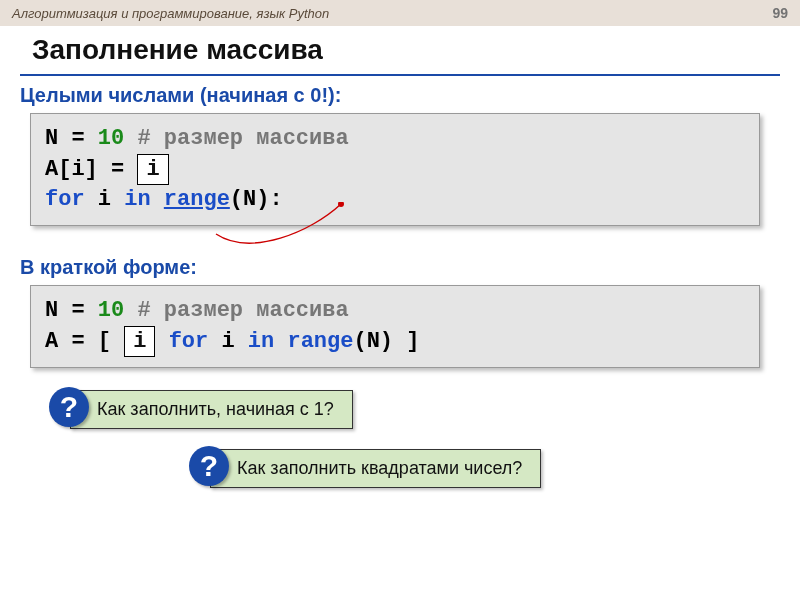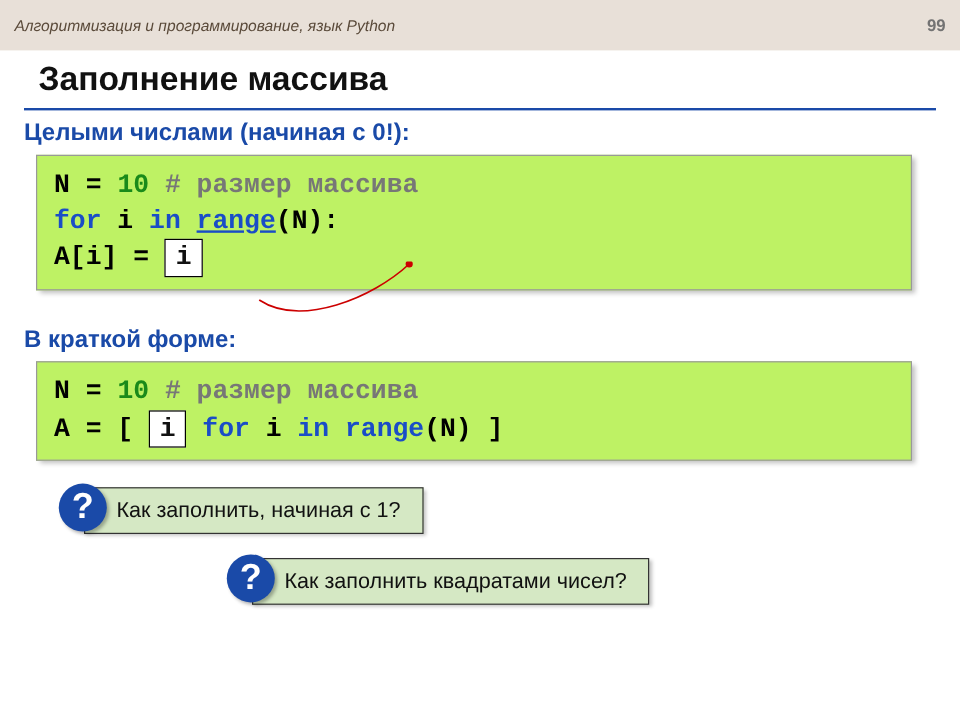--- a/index.html
+++ b/index.html
@@ -7,21 +7,21 @@
     padding: 0;
     font-family: Arial, Helvetica, sans-serif;
     background: #fff;
     width: 800px;
     height: 600px;
     overflow: hidden;
     position: relative;
   }
   .header-bar {
     background: #e8e0d8;
-    height: 42px;
+    height: 26px;
     display: flex;
     align-items: center;
     justify-content: space-between;
     padding: 0 12px;
     font-size: 13px;
     color: #5a4a3a;
     font-style: italic;
   }
   .page-number {
     color: #737373;
@@ -39,21 +39,21 @@
     margin: 0 0 4px 12px;
   }
   .section-subtitle {
     color: #1a4aa8;
     font-size: 20px;
     font-weight: bold;
     margin: 6px 0 6px 0;
     padding-left: 20px;
   }
   .code-block {
-    background: #bef264;
+    background: #e5e5e5;
     border: 1px solid #999;
     box-shadow: 3px 3px 4px rgba(0,0,0,0.25);
     margin: 0 40px 0 30px;
     padding: 10px 14px;
     font-family: "Courier New", monospace;
     font-size: 22px;
     line-height: 1.35;
     font-weight: bold;
     position: relative;
   }
@@ -124,24 +124,24 @@
 </div>
 <div class="title-underline"></div>
 
 <div class="section-subtitle">Целыми числами (начиная с 0!):</div>
 
 <div class="code-block" style="position:relative;">
   <div>
     <span>N = </span><span class="num">10</span><span class="comment">     # размер массива</span>
   </div>
   <div>
-    <span class="kw">for</span><span> i </span><span class="kw">in</span><span> </span><span class="kw" style="text-decoration:underline;">range</span><span>(N):</span>
+    <span>   A[i] = </span><span class="var-callout">i</span>
   </div>
   <div>
-    <span>   A[i] = </span><span class="var-callout">i</span>
+    <span class="kw">for</span><span> i </span><span class="kw">in</span><span> </span><span class="kw" style="text-decoration:underline;">range</span><span>(N):</span>
   </div>
   <svg class="connector-svg" style="left:130px; top:88px; width:200px; height:60px;">
     <path d="M55 32 C 90 55, 150 30, 180 2" stroke="#c00" stroke-width="1.4" fill="none"></path>
     <circle cx="180" cy="2" r="3" fill="#c00"></circle>
   </svg>
 </div>
 
 <div class="section-subtitle" style="margin-top:30px;">В краткой форме:</div>
 
 <div class="code-block">

